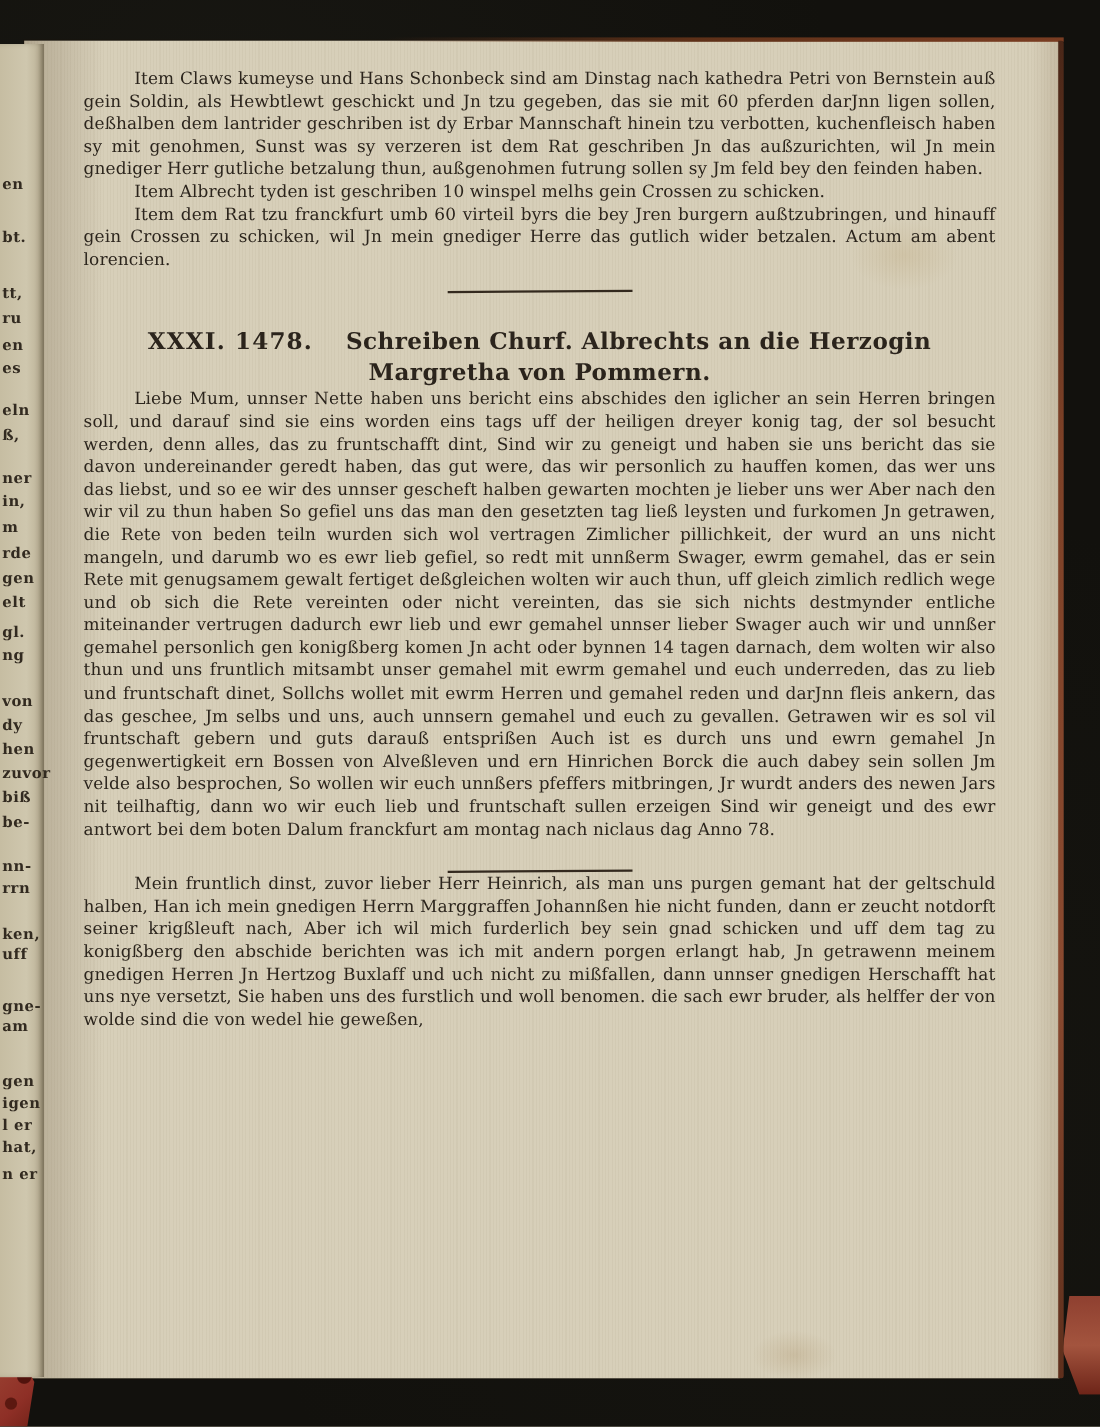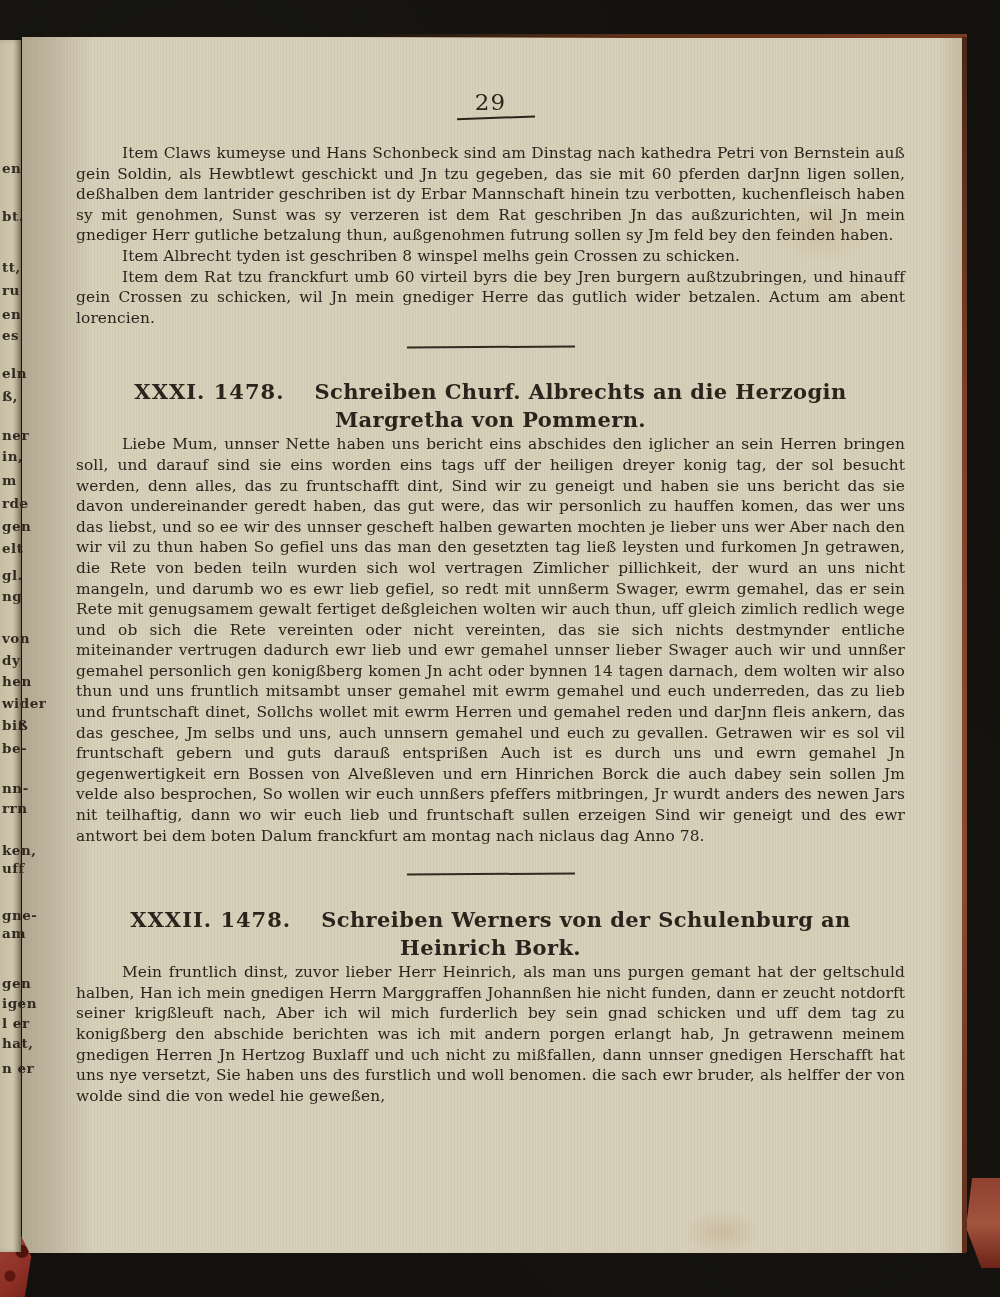--- a/index.html
+++ b/index.html
@@ -6,21 +6,21 @@
   body{
     width:1000px;height:1297px;position:relative;overflow:hidden;
     background:
       radial-gradient(circle at 20% 10%, rgba(60,60,50,.12), transparent 40%),
       radial-gradient(circle at 80% 80%, rgba(50,50,40,.10), transparent 45%),
       #12110d;
     font-family:"DejaVu Serif", serif;
   }
   
   .leaf-edge{
-    position:absolute;left:0;top:40px;width:21px;height:1212px;z-index:3;
+    position:absolute;left:0;top:40px;width:40px;height:1212px;z-index:3;
     background:linear-gradient(90deg,#c6bda2,#cfc7ae 60%,#b7ad92);
     box-shadow:inset -5px 0 6px -3px rgba(40,30,15,.55);
   }
   .frag{
     position:absolute;left:2px;white-space:nowrap;
     font-weight:bold;font-size:13.5px;color:#322a20;letter-spacing:.5px;
   }
   
   .page{
     position:absolute;left:22px;top:37px;width:941px;height:1216px;z-index:1;
@@ -99,61 +99,54 @@
   <span class="frag" style="top:408px">in,</span>
   <span class="frag" style="top:432px">m</span>
   <span class="frag" style="top:455px">rde</span>
   <span class="frag" style="top:478px">gen</span>
   <span class="frag" style="top:500px">elt</span>
   <span class="frag" style="top:527px">gl.</span>
   <span class="frag" style="top:548px">ng</span>
   <span class="frag" style="top:590px">von</span>
   <span class="frag" style="top:612px">dy</span>
   <span class="frag" style="top:633px">hen</span>
-  <span class="frag" style="top:655px">wider</span>
+  <span class="frag" style="top:655px">zuvor</span>
   <span class="frag" style="top:677px">biß</span>
   <span class="frag" style="top:700px">be-</span>
   <span class="frag" style="top:740px">nn-</span>
   <span class="frag" style="top:760px">rrn</span>
   <span class="frag" style="top:802px">ken,</span>
   <span class="frag" style="top:820px">uff</span>
   <span class="frag" style="top:867px">gne-</span>
   <span class="frag" style="top:885px">am</span>
   <span class="frag" style="top:935px">gen</span>
   <span class="frag" style="top:955px">igen</span>
   <span class="frag" style="top:975px">l er</span>
   <span class="frag" style="top:995px">hat,</span>
   <span class="frag" style="top:1020px">n er</span>
 </div>
 
 <div class="page">
 
-  <div class="pagenum-wrap">
-    <div class="pagenum">29</div>
-    <div class="pagenum-rule"></div>
-  </div>
 
   <div class="docprev">
     <p class="scanpara">Item Claws kumeyse und Hans Schonbeck sind am Dinstag nach kathedra Petri von Bernstein auß gein Soldin, als Hewbtlewt geschickt und Jn tzu gegeben, das sie mit 60 pferden darJnn ligen sollen, deßhalben dem lantrider geschriben ist dy Erbar Mannschaft hinein tzu verbotten, kuchenfleisch haben sy mit genohmen, Sunst was sy verzeren ist dem Rat geschriben Jn das außzurichten, wil Jn mein gnediger Herr gutliche betzalung thun, außgenohmen futrung sollen sy Jm feld bey den feinden haben.</p>
-    <p class="scanpara">Item Albrecht tyden ist geschriben 8 winspel melhs gein Crossen zu schicken.</p>
+    <p class="scanpara">Item Albrecht tyden ist geschriben 10 winspel melhs gein Crossen zu schicken.</p>
     <p class="scanpara">Item dem Rat tzu franckfurt umb 60 virteil byrs die bey Jren burgern außtzubringen, und hinauff gein Crossen zu schicken, wil Jn mein gnediger Herre das gutlich wider betzalen. Actum am abent lorencien.</p>
   </div>
 
   <div class="rule"></div>
 
   <div class="heading">
     <span class="hnum">XXXI. 1478.</span><span>Schreiben Churf. Albrechts an die Herzogin Margretha von Pommern.</span>
   </div>
 
   <p class="scanpara body31">Liebe Mum, unnser Nette haben uns bericht eins abschides den iglicher an sein Herren bringen soll, und darauf sind sie eins worden eins tags uff der heiligen dreyer konig tag, der sol besucht werden, denn alles, das zu fruntschafft dint, Sind wir zu geneigt und haben sie uns bericht das sie davon undereinander geredt haben, das gut were, das wir personlich zu hauffen komen, das wer uns das liebst, und so ee wir des unnser gescheft halben gewarten mochten je lieber uns wer Aber nach den wir vil zu thun haben So gefiel uns das man den gesetzten tag ließ leysten und furkomen Jn getrawen, die Rete von beden teiln wurden sich wol vertragen Zimlicher pillichkeit, der wurd an uns nicht mangeln, und darumb wo es ewr lieb gefiel, so redt mit unnßerm Swager, ewrm gemahel, das er sein Rete mit genugsamem gewalt fertiget deßgleichen wolten wir auch thun, uff gleich zimlich redlich wege und ob sich die Rete vereinten oder nicht vereinten, das sie sich nichts destmynder entliche miteinander vertrugen dadurch ewr lieb und ewr gemahel unnser lieber Swager auch wir und unnßer gemahel personlich gen konigßberg komen Jn acht oder bynnen 14 tagen darnach, dem wolten wir also thun und uns fruntlich mitsambt unser gemahel mit ewrm gemahel und euch underreden, das zu lieb und fruntschaft dinet, Sollchs wollet mit ewrm Herren und gemahel reden und darJnn fleis ankern, das das geschee, Jm selbs und uns, auch unnsern gemahel und euch zu gevallen. Getrawen wir es sol vil fruntschaft gebern und guts darauß entsprißen Auch ist es durch uns und ewrn gemahel Jn gegenwertigkeit ern Bossen von Alveßleven und ern Hinrichen Borck die auch dabey sein sollen Jm velde also besprochen, So wollen wir euch unnßers pfeffers mitbringen, Jr wurdt anders des newen Jars nit teilhaftig, dann wo wir euch lieb und fruntschaft sullen erzeigen Sind wir geneigt und des ewr antwort bei dem boten Dalum franckfurt am montag nach niclaus dag Anno 78.</p>
 
 
   <div class="rule rule2"></div>
 
-  <div class="heading h32">
-    <span class="hnum">XXXII. 1478.</span><span>Schreiben Werners von der Schulenburg an Heinrich Bork.</span>
-  </div>
 
   <p class="scanpara body32">Mein fruntlich dinst, zuvor lieber Herr Heinrich, als man uns purgen gemant hat der geltschuld halben, Han ich mein gnedigen Herrn Marggraffen Johannßen hie nicht funden, dann er zeucht notdorft seiner krigßleuft nach, Aber ich wil mich furderlich bey sein gnad schicken und uff dem tag zu konigßberg den abschide berichten was ich mit andern porgen erlangt hab, Jn getrawenn meinem gnedigen Herren Jn Hertzog Buxlaff und uch nicht zu mißfallen, dann unnser gnedigen Herschafft hat uns nye versetzt, Sie haben uns des furstlich und woll benomen. die sach ewr bruder, als helffer der von wolde sind die von wedel hie geweßen,</p>
 
 </div>
 
 <div class="red-bl"></div>
 
 </body></html>

